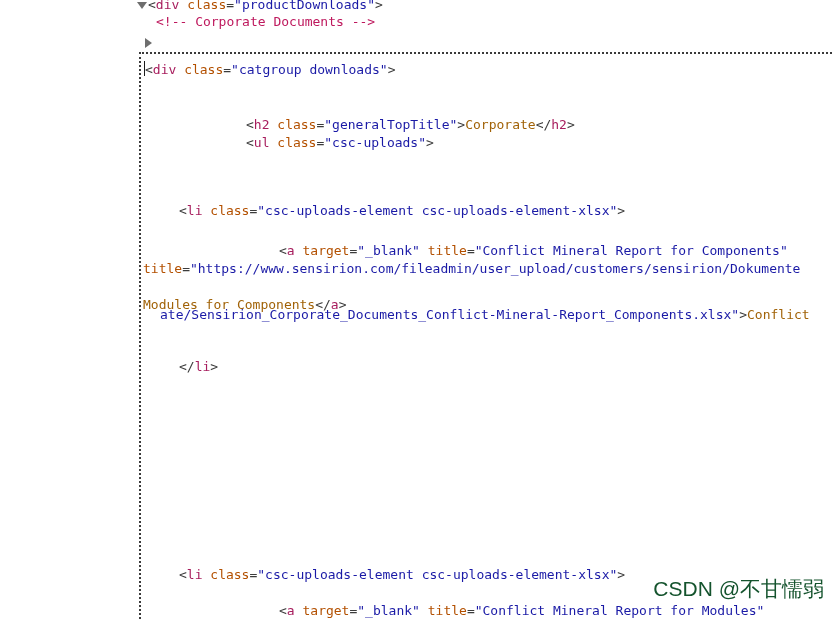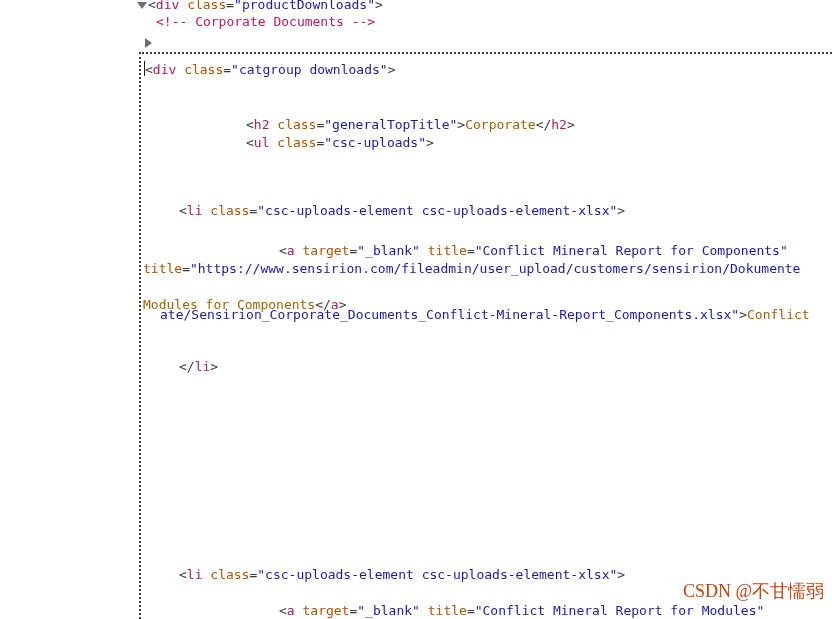--- a/index.html
+++ b/index.html
@@ -86,23 +86,23 @@
     width: 1px;
     height: 15px;
     background: #1c1c1c;
   }
 
   
   #watermark {
     position: absolute;
     right: 8px;
     bottom: 16px;
-    font-family: Liberation Serif, serif;
-    font-size: 18px;
-    color: #c2410c;
+    font-family: Liberation Sans, sans-serif;
+    font-size: 21px;
+    color: #14532d;
     white-space: nowrap;
     pointer-events: none;
     user-select: none;
   }
 </style>
 </head>
 <body>
 
 <div id="devtools-pane">
 

